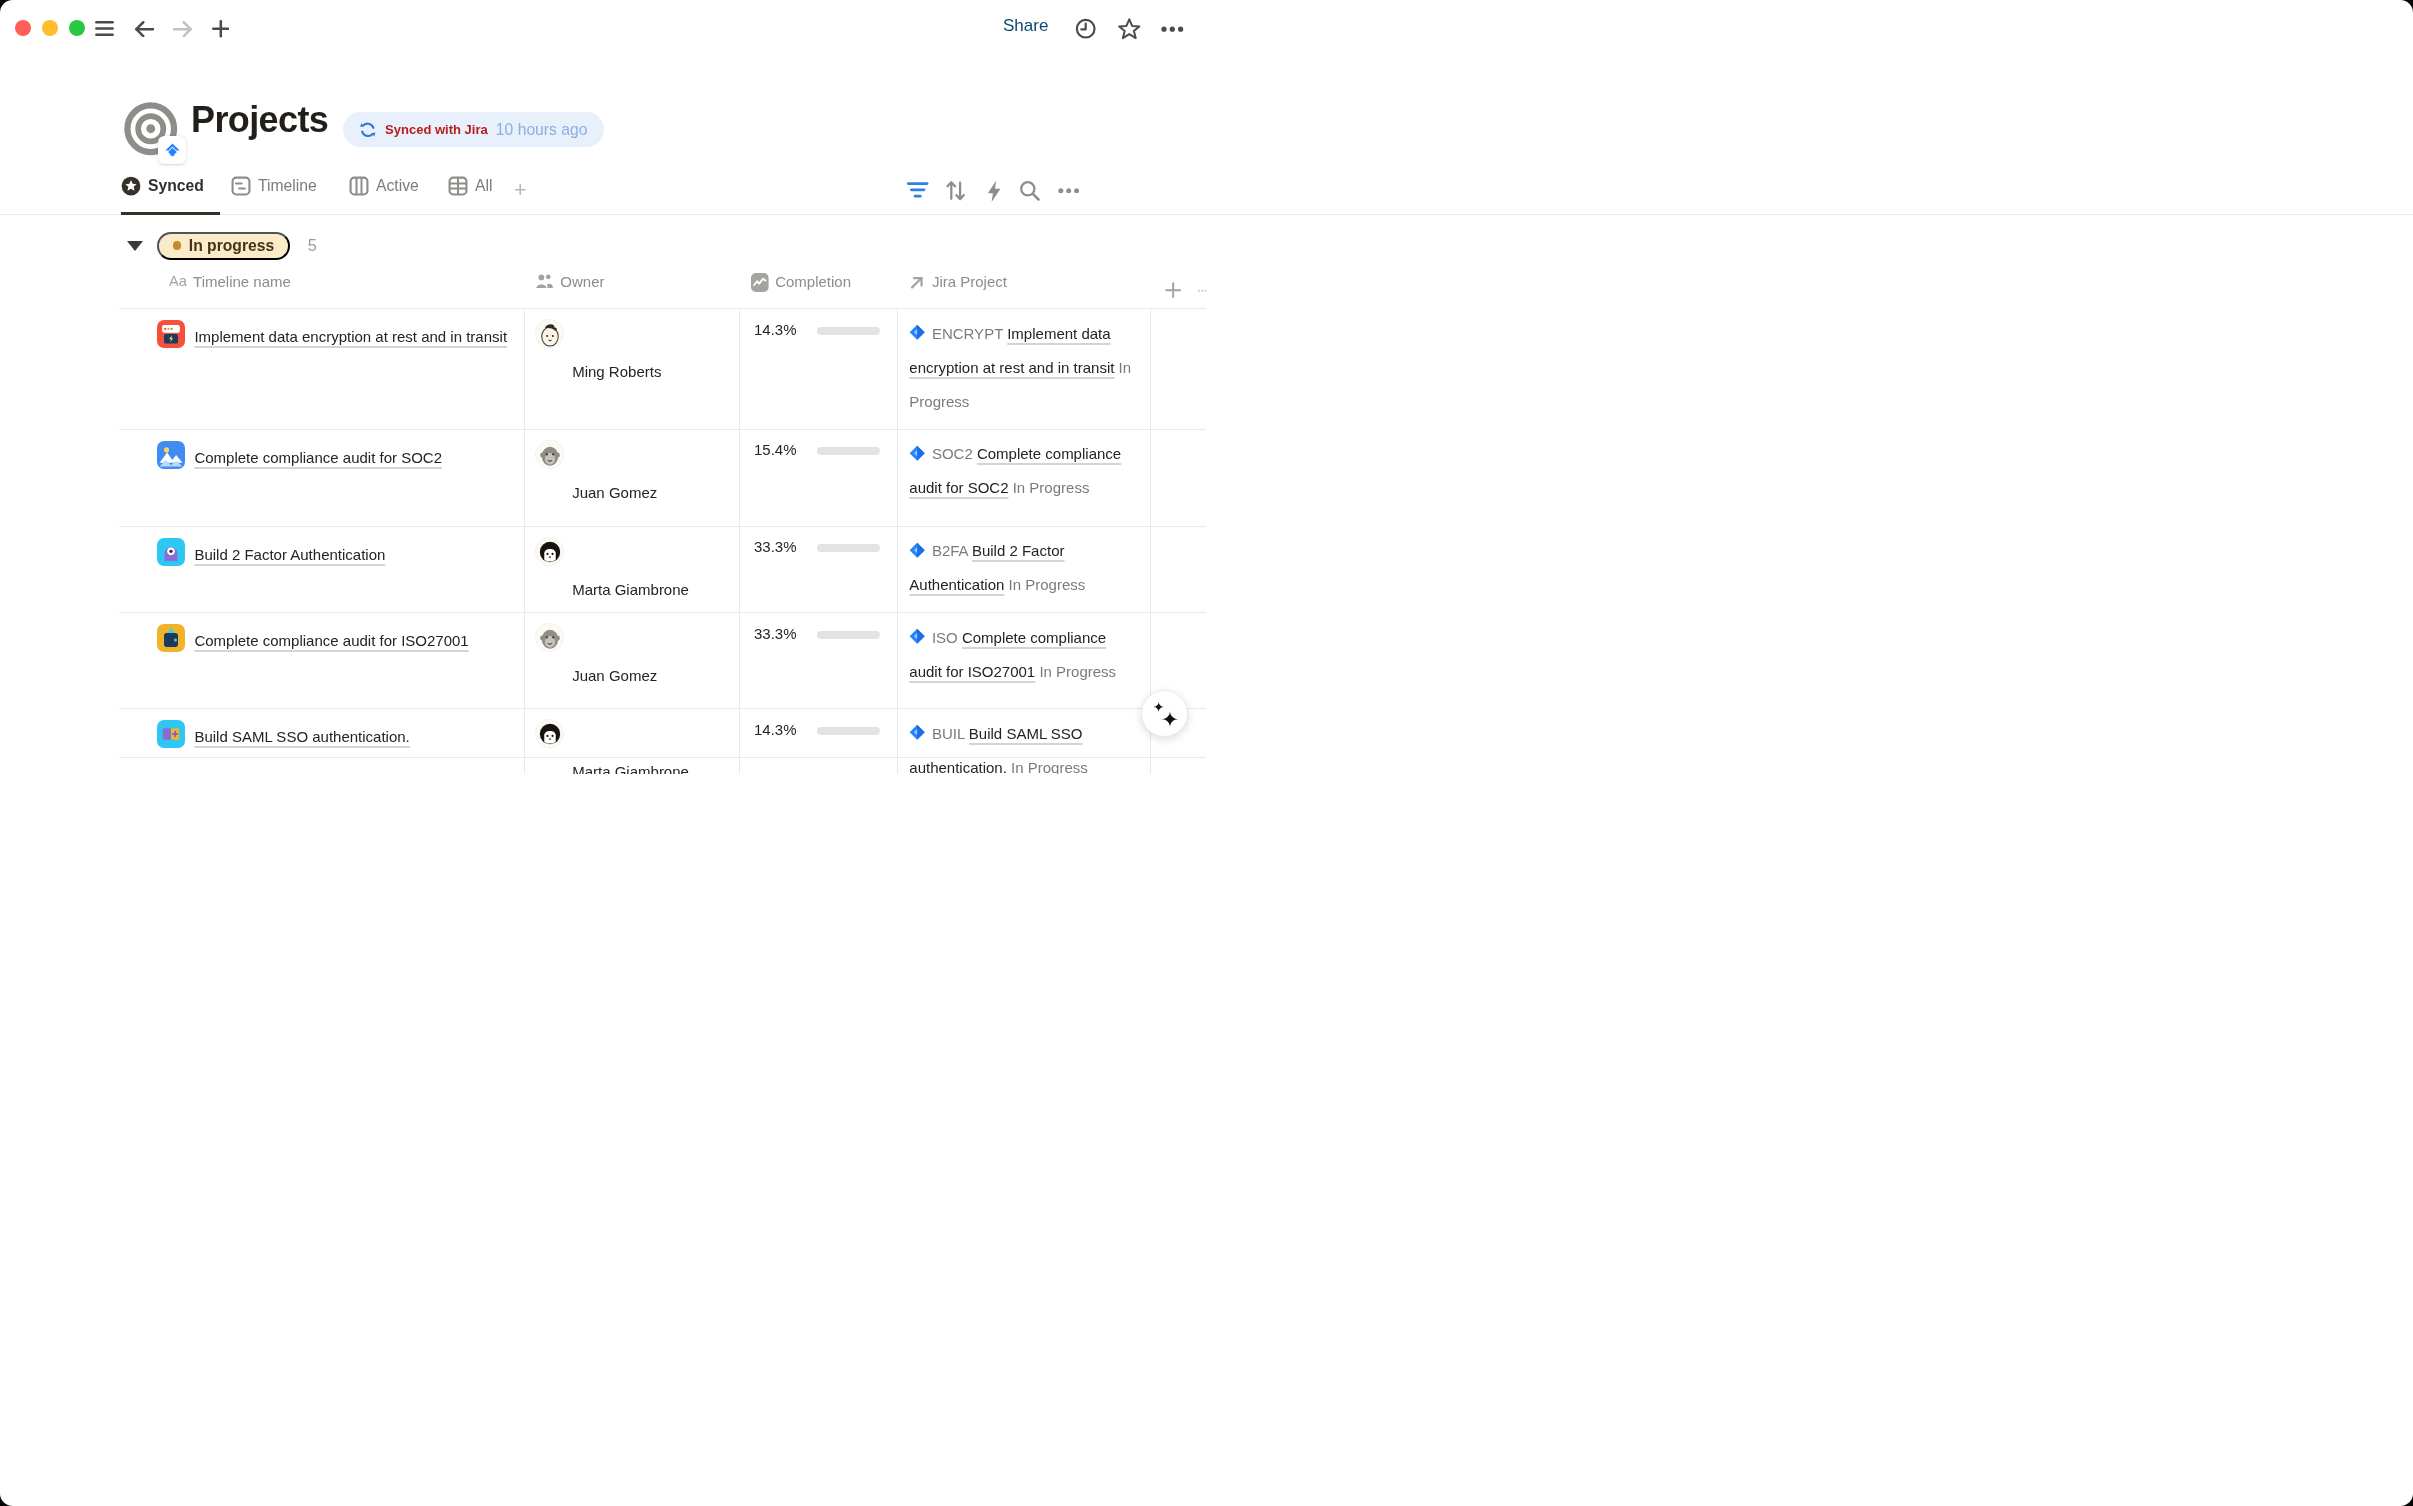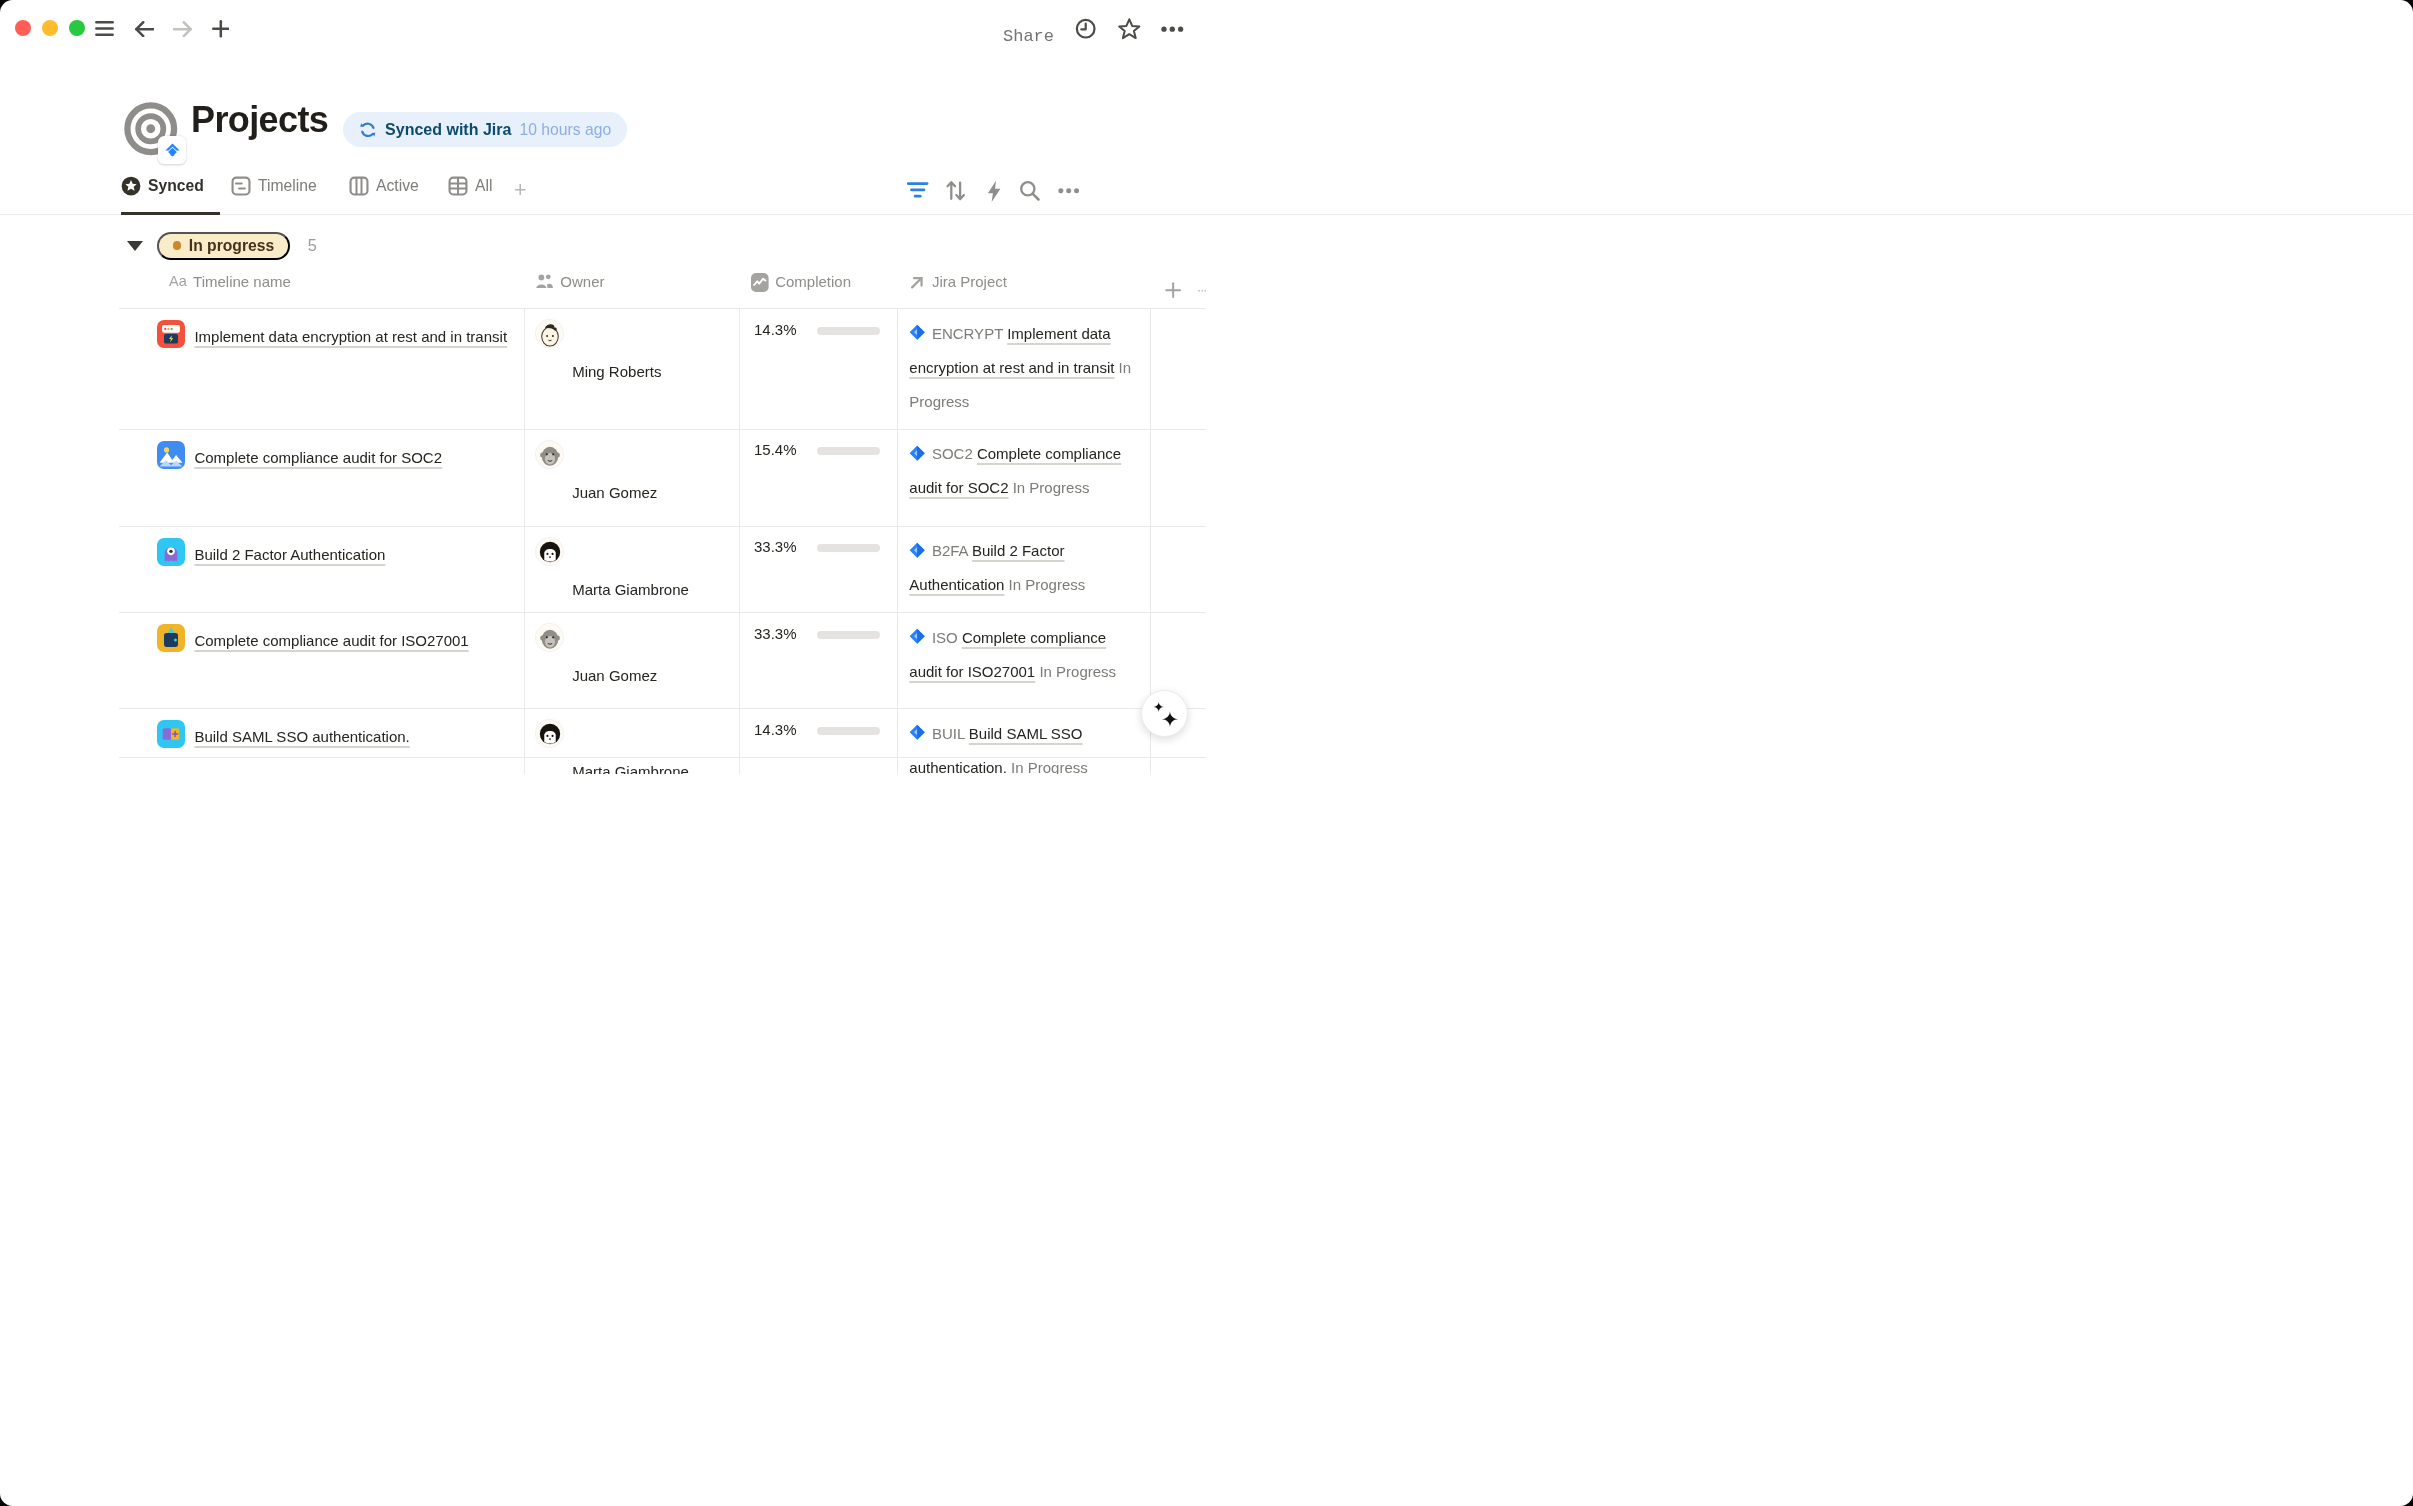--- a/index.html
+++ b/index.html
@@ -6,30 +6,30 @@
   html,body { width:1207px; height:754px; background:#060606; overflow:hidden;
               font-family:"Liberation Sans","DejaVu Sans",sans-serif; }
   .window { position:absolute; inset:0; background:#ffffff; border-radius:12.6px; overflow:hidden; }
 
   
   .topbar { position:absolute; top:0; left:0; right:0; height:58px; }
   .traffic { position:absolute; top:19.5px; left:15px; display:flex; gap:10.7px; }
   .tl { width:16.3px; height:16.3px; border-radius:50%; }
   .chromebtn { position:absolute; top:17.6px; width:22.6px; height:22.6px; background:none; border:none;
                display:flex; align-items:center; justify-content:center; cursor:pointer; }
-  .share { position:absolute; top:27px; left:1003px; font-size:17px; color:#737373; background:none; border:none; cursor:pointer;font-family:Liberation Mono, monospace; }
+  .share { position:absolute; top:16px; left:1003px; font-size:17px; color:#0c4a6e; background:none; border:none; cursor:pointer; }
 
   
   .pageicon { position:absolute; left:123px; top:101px; width:58px; height:58px; }
   .jirabadge { position:absolute; right:-5px; bottom:-5px; width:28px; height:28px; background:#fff;
                border-radius:6.3px; box-shadow:0 0.6px 2.5px rgba(0,0,0,.18); display:flex; align-items:center; justify-content:center; }
   .pagetitle { position:absolute; left:191px; top:99px; font-size:36px; font-weight:700; color:#221f1a; letter-spacing:-0.6px; }
   .syncbadge { position:absolute; left:343px; top:112px; height:35px; border-radius:17.6px; background:#e7f0fb;
                display:flex; align-items:center; gap:8.2px; padding:0 16.3px; cursor:pointer; border:none; }
-  .synclabel { font-size:16px; font-weight:700; color:#0c4a6e; }
+  .synclabel { font-size:13px; font-weight:700; color:#b91c1c; }
   .synctime  { font-size:15.7px; color:#8cafe2; }
 
   
   .tabsrow { position:absolute; left:0; right:0; top:168px; height:47px; border-bottom:1.3px solid #ececea; }
   .tab { position:absolute; top:7.5px; display:flex; align-items:center; gap:7px; font-size:15.7px; color:#7e7c78;
          background:none; border:none; cursor:pointer; }
   .tab.active { color:#32302b; font-weight:700; }
   .activebar { position:absolute; left:121px; bottom:-1.3px; width:99px; height:3.8px; background:#343229; }
   .viewadd { position:absolute; top:10px; left:514px; font-size:21.4px; color:#b9b8b5; background:none; border:none; cursor:pointer; }
   .tool { position:absolute; top:8.8px; width:28px; height:28px; background:none; border:none; display:flex;

